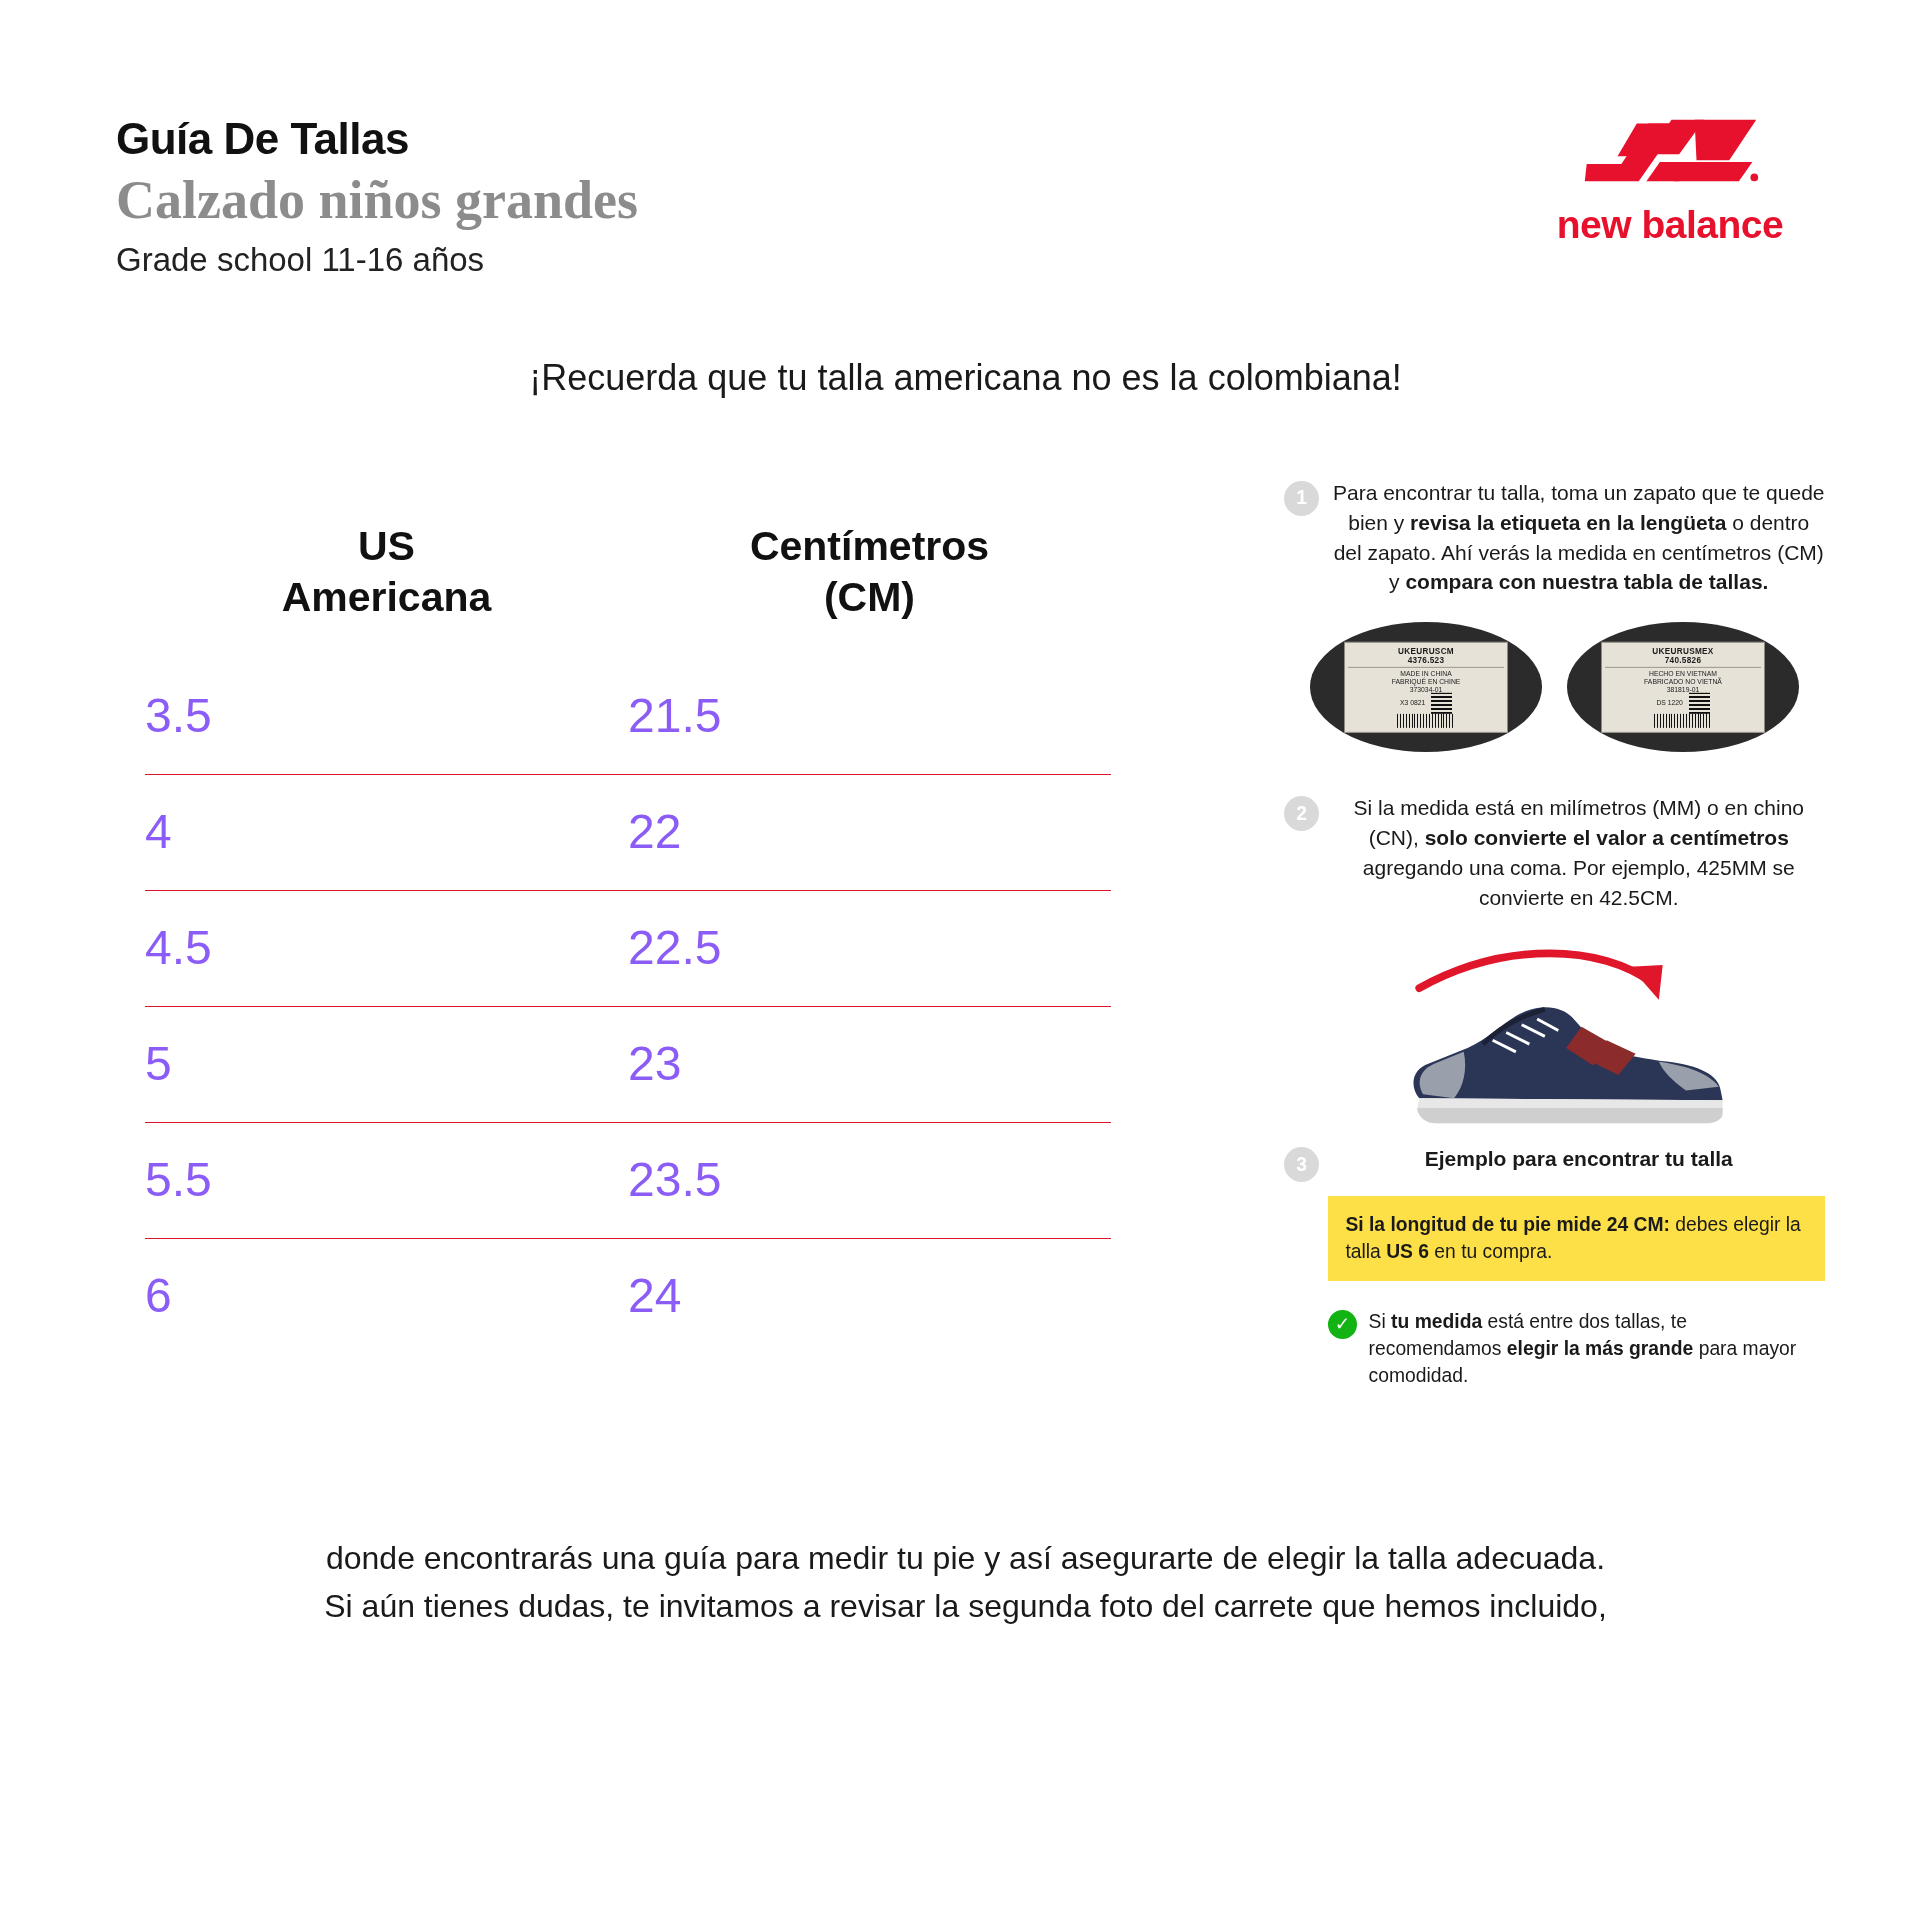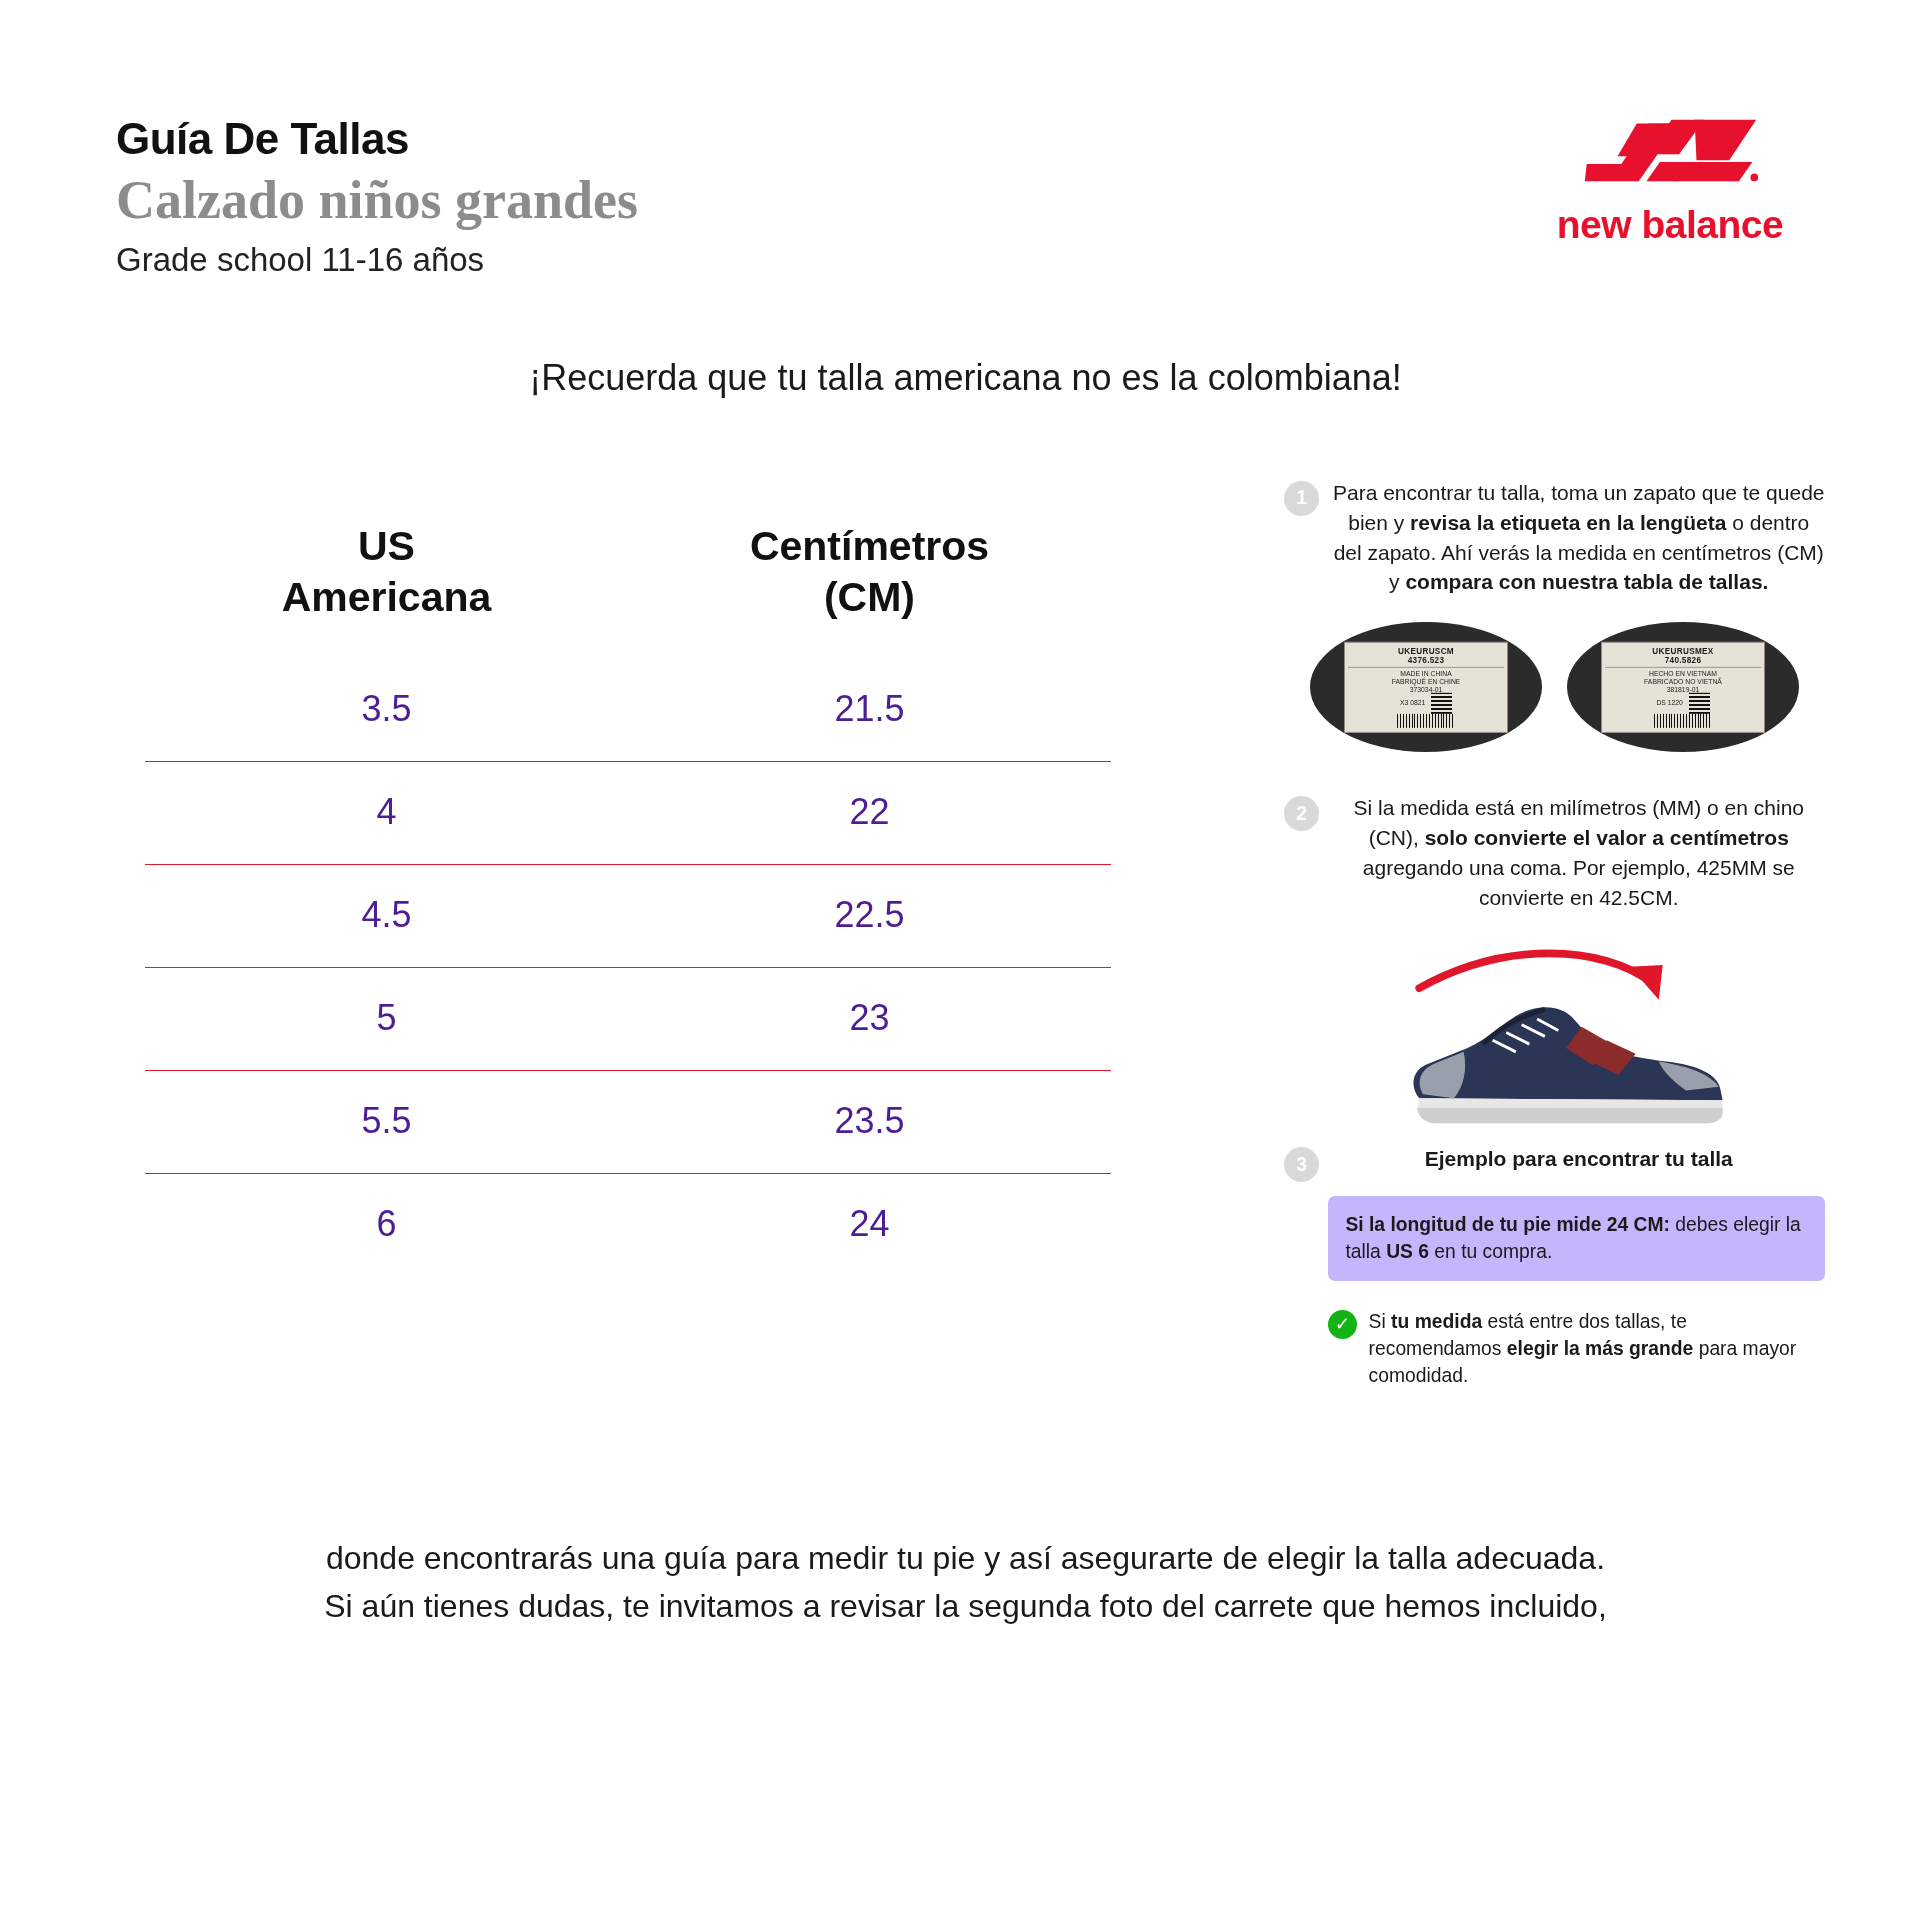--- a/index.html
+++ b/index.html
@@ -87,23 +87,23 @@
     text-align: center;
     font-weight: bold;
     font-size: 41px;
     line-height: 1.25;
     color: #111;
     padding-bottom: 35px;
   }
   .table-head > div { flex: 1; }
   .srow {
     display: flex;
-    text-align: center;
-    font-size: 36px;
-    color: #4c1d95;
+    text-align: left;
+    font-size: 48px;
+    color: #8b5cf6;
     padding: 29px 0 31px 0;
   }
   .srow > div { flex: 1; font-weight: 400; }
   .srow + .srow { border-top: 1.9px solid #e0162b; }
 
   
   .side {
     position: absolute;
     right: 106px;
     top: 478px;
@@ -195,22 +195,22 @@
     height: 203px;
     position: relative;
   }
 
   .step3 { margin-top: 9.7px; }
   .step3 .step-text { font-weight: bold; font-size: 21px; text-align: center; }
 
   .gray-box {
     margin-top: 13.5px;
     margin-left: 44px;
-    background: #c4b5fd;
-    border-radius: 7px;
+    background: #fde047;
+    border-radius: 0;
     padding: 15.4px 17.4px;
     font-size: 19.3px;
     line-height: 1.4;
     color: #1a1a1a;
   }
 
   .tip {
     margin-top: 27px;
     margin-left: 44px;
     display: flex;

